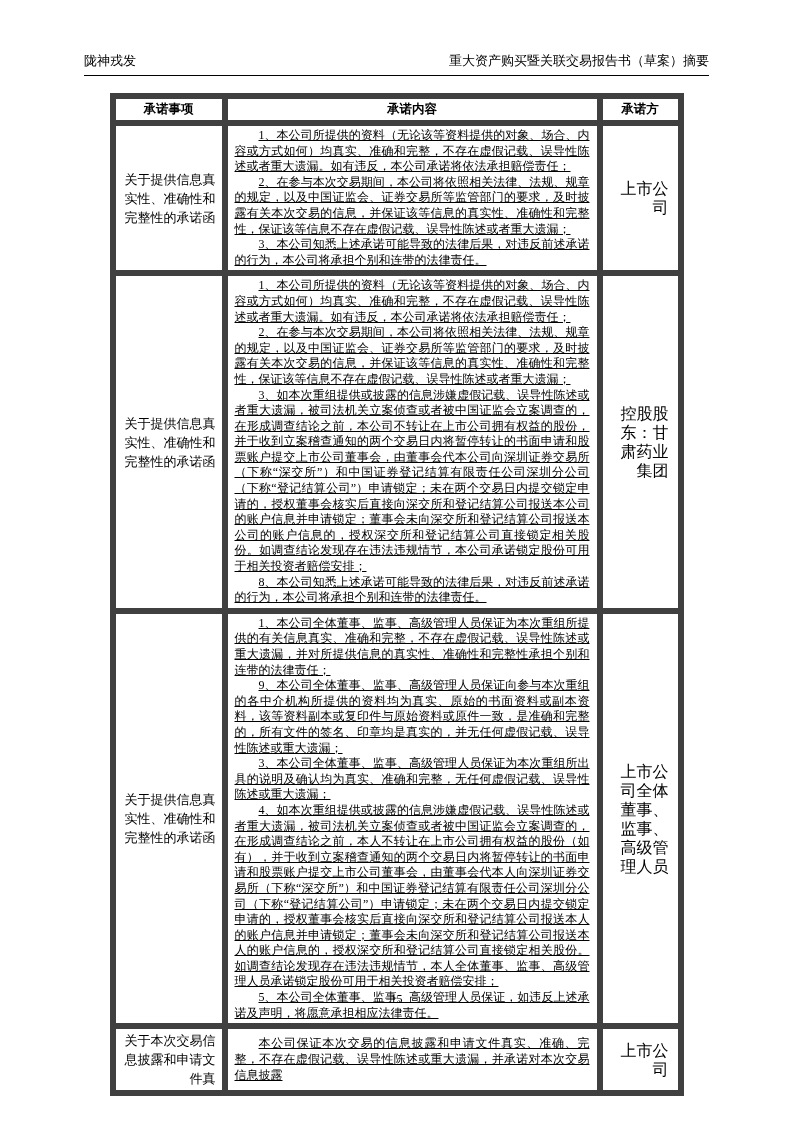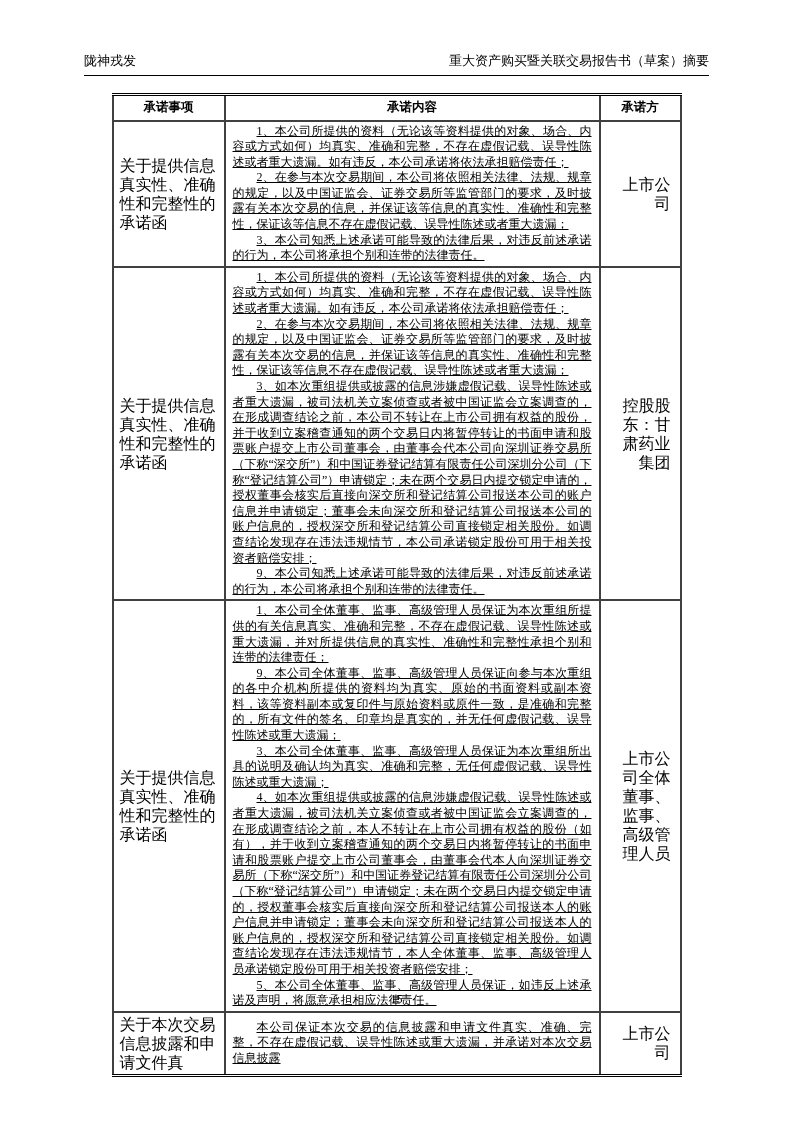--- a/index.html
+++ b/index.html
@@ -29,35 +29,35 @@
   }
   table.commitments {
     width: 568px;
     margin: 17px auto 0 auto;
     border-collapse: collapse;
     border-top: 3px double #000;
     border-bottom: 3px double #000;
     table-layout: fixed;
   }
   table.commitments th, table.commitments td {
-    border: 2px solid #404040;
+    border: 6px solid #404040;
   }
   table.commitments th {
     font-size: 12.5px;
     font-weight: bold;
     text-align: center;
     height: 26px;
     padding: 2px 4px;
   }
   col.c-item  { width: 112px; }
   col.c-cont  { width: 375px; }
   col.c-party { width: 81px; }
   td.item-cell {
-    font-size: 16px;
-    text-align: left;
+    font-size: 13px;
+    text-align: right;
     vertical-align: middle;
     padding: 2px 6px;
     line-height: 19px;
   }
   td.content-cell {
     font-size: 12px;
     vertical-align: middle;
     padding: 2px 7px;
     text-decoration: underline;
   }
@@ -115,21 +115,21 @@
           </td>
         <td class="party-cell">上市公司</td>
       </tr>
       <tr style="height:312px;">
         <td class="item-cell">关于提供信息真实性、准确性和完整性的承诺函</td>
         <td class="content-cell">
 
         <p class="para">1、本公司所提供的资料（无论该等资料提供的对象、场合、内容或方式如何）均真实、准确和完整，不存在虚假记载、误导性陈述或者重大遗漏。如有违反，本公司承诺将依法承担赔偿责任；</p>
             <p class="para">2、在参与本次交易期间，本公司将依照相关法律、法规、规章的规定，以及中国证监会、证券交易所等监管部门的要求，及时披露有关本次交易的信息，并保证该等信息的真实性、准确性和完整性，保证该等信息不存在虚假记载、误导性陈述或者重大遗漏；</p>
             <p class="para">3、如本次重组提供或披露的信息涉嫌虚假记载、误导性陈述或者重大遗漏，被司法机关立案侦查或者被中国证监会立案调查的，在形成调查结论之前，本公司不转让在上市公司拥有权益的股份，并于收到立案稽查通知的两个交易日内将暂停转让的书面申请和股票账户提交上市公司董事会，由董事会代本公司向深圳证券交易所（下称“深交所”）和中国证券登记结算有限责任公司深圳分公司（下称“登记结算公司”）申请锁定；未在两个交易日内提交锁定申请的，授权董事会核实后直接向深交所和登记结算公司报送本公司的账户信息并申请锁定；董事会未向深交所和登记结算公司报送本公司的账户信息的，授权深交所和登记结算公司直接锁定相关股份。如调查结论发现存在违法违规情节，本公司承诺锁定股份可用于相关投资者赔偿安排；</p>
-            <p class="para">9、本公司知悉上述承诺可能导致的法律后果，对违反前述承诺的行为，本公司将承担个别和连带的法律责任。</p>
+            <p class="para">8、本公司知悉上述承诺可能导致的法律后果，对违反前述承诺的行为，本公司将承担个别和连带的法律责任。</p>
           </td>
         <td class="party-cell">控股股东：甘肃药业集团</td>
       </tr>
       <tr style="height:410px;">
         <td class="item-cell">关于提供信息真实性、准确性和完整性的承诺函</td>
         <td class="content-cell">
 
         <p class="para">1、本公司全体董事、监事、高级管理人员保证为本次重组所提供的有关信息真实、准确和完整，不存在虚假记载、误导性陈述或重大遗漏，并对所提供信息的真实性、准确性和完整性承担个别和连带的法律责任；</p>
             <p class="para">9、本公司全体董事、监事、高级管理人员保证向参与本次重组的各中介机构所提供的资料均为真实、原始的书面资料或副本资料，该等资料副本或复印件与原始资料或原件一致，是准确和完整的，所有文件的签名、印章均是真实的，并无任何虚假记载、误导性陈述或重大遗漏；</p>
             <p class="para">3、本公司全体董事、监事、高级管理人员保证为本次重组所出具的说明及确认均为真实、准确和完整，无任何虚假记载、误导性陈述或重大遗漏；</p>

